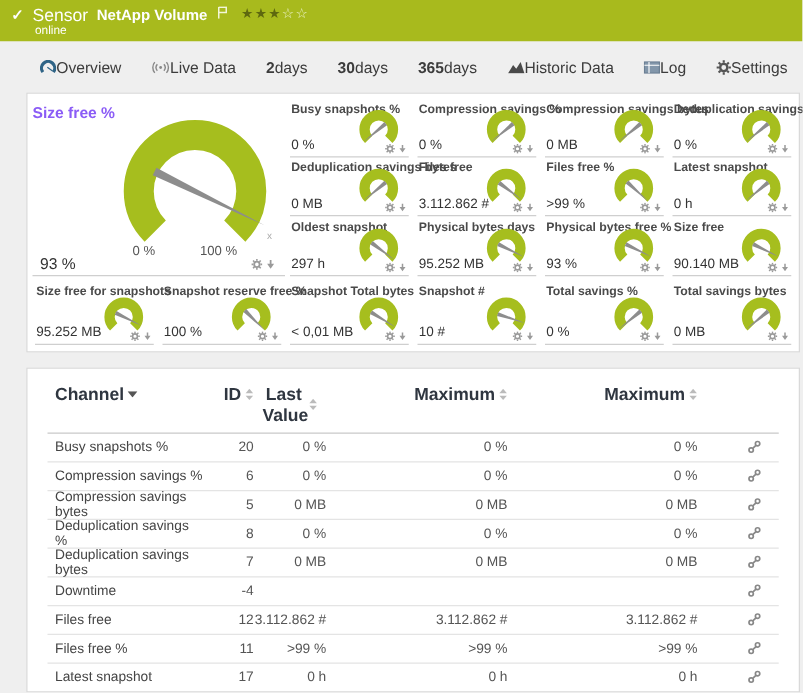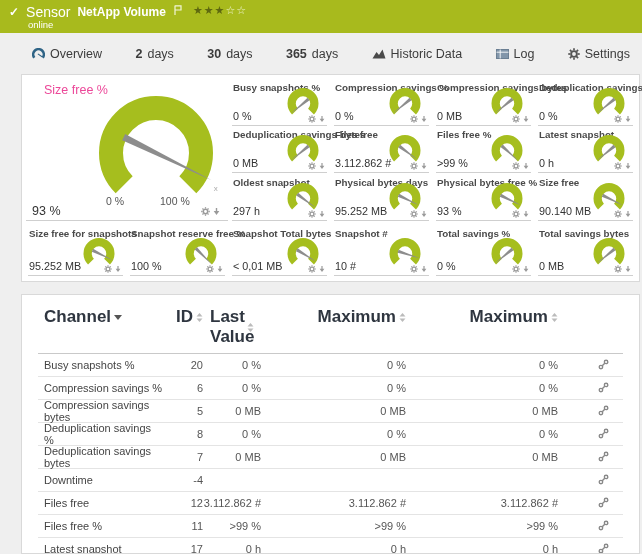--- a/index.html
+++ b/index.html
@@ -14,50 +14,50 @@
   .stype{font-size:14px}
   .sname{font-weight:bold;font-size:12px}
   .flag{margin-left:1px;margin-top:-4px}
   .stars{font-size:11px;letter-spacing:1px;margin-left:4px;margin-top:-3px;cursor:pointer}
   .stars .sf{color:#5e680f}
   .stars .se{color:#e9f0c2}
   .online{position:absolute;left:28px;top:19px;font-size:9.5px}
   
   .tabs{position:absolute;top:33px;left:0;right:0;height:41px;display:flex;align-items:center;
         justify-content:space-between;padding:0 10px 0 30px;box-sizing:border-box}
-  .tab{display:flex;align-items:center;gap:5px;height:100%;position:relative;
+  .tab{display:flex;align-items:center;height:100%;position:relative;
        font-size:12.5px;color:#3c3c3c;cursor:pointer;padding:12px 2px;white-space:nowrap}
   .tab .num{font-weight:bold}
   .tab.active::after{content:'';position:absolute;left:-2px;right:-2px;bottom:7px;height:3px;
        background:#35a7dc;border-radius:1px}
   
   .panel{position:absolute;left:21px;width:619px;background:#fff;border:1px solid #d9d9d9;box-sizing:border-box}
   #gauge-panel{top:74px;height:208px;padding:4px 4px 0 4px}
   #table-panel{top:294px;height:260px;padding:8px 16px 0 16px;overflow:hidden}
   
   .top-sec{display:flex}
   .big-cell{width:202px;position:relative;height:141px;border-bottom:1px solid #cfcfcf;flex:none}
-  .big-title{position:absolute;top:4px;left:18px;font-size:12.5px;font-weight:normal;color:#ec4899}
+  .big-title{position:absolute;top:4px;left:0;font-size:12.5px;font-weight:bold;color:#8b5cf6}
   #main-gauge-svg{position:absolute;left:0;top:14px;width:202px;height:126px}
   .scale-min{position:absolute;left:80px;bottom:13px;font-size:10.5px;color:#555}
   .scale-max{position:absolute;left:134px;bottom:13px;font-size:10.5px;color:#555}
   .big-value{position:absolute;left:6px;bottom:2px;font-size:12.5px;color:#333}
   .grid4{flex:1;display:grid;grid-template-columns:repeat(4,1fr);column-gap:7px;padding:0 2px 0 4px}
   .grid6{display:grid;grid-template-columns:repeat(6,1fr);column-gap:7px;margin-top:4px;padding:0 2px}
   .gcell{position:relative;height:46px;border-bottom:1px solid #cfcfcf;cursor:pointer}
   .grid6 .gcell{height:50px;margin-bottom:6px}
   .gtitle{position:absolute;top:3px;left:1px;font-size:9.8px;font-weight:bold;color:#4a4a4a;white-space:nowrap}
   .gdial{position:absolute;right:3px;top:8px;width:42px;height:31px}
   .grid6 .gdial{top:12px}
   .gvalue{position:absolute;left:1px;bottom:3px;font-size:10.8px;color:#333;white-space:nowrap}
   .gicons{position:absolute;right:2px;bottom:2px;display:flex;gap:3px;align-items:center}
   .gicons span{display:flex;cursor:pointer}
   .big-cell .gicons{right:8px;bottom:4px}
   
-  .thead{display:flex;align-items:flex-start;font-weight:bold;font-size:17px;color:#2f3640;
+  .thead{display:flex;align-items:flex-start;font-weight:bold;font-size:14px;color:#2f3640;
          padding:4px 0 5px 0;border-bottom:1px solid #c9c9c9}
   .th{display:flex;align-items:center;gap:3px;cursor:pointer}
   .td,.th{box-sizing:border-box}
   .c-channel{width:125px;padding-left:6px;justify-content:flex-start}
   .c-id{width:40px;justify-content:flex-end;text-align:right}
   .c-last{width:58px;justify-content:flex-end;text-align:right}
   .th.c-last{justify-content:center}
   .th.c-last .hlbl{display:inline-block;width:34px;text-align:center;line-height:1.2}
   .c-min{width:145px;justify-content:flex-end;text-align:right}
   .c-max{width:152px;justify-content:flex-end;text-align:right}
@@ -87,20 +87,32 @@
 
 <div class="tabs">
   <div class="tab active">
     <svg width="13" height="11" viewBox="0 0 20 17">
       <path d="M3.5 15 A8.2 8.2 0 1 1 16.5 15" fill="none" stroke="#2f6486" stroke-width="4"></path>
       <line x1="9" y1="9" x2="15.5" y2="13.5" stroke="#2f6486" stroke-width="1.6"></line>
     </svg>
     <span>Overview</span>
   </div>
   <div class="tab">
+    <svg width="15" height="12" viewBox="0 0 16 12">
+      <g stroke="#888" stroke-width="1.2" fill="none">
+        <path d="M5.2 3.2 a4.3 4.3 0 0 0 0 5.6"></path>
+        <path d="M3 1.4 a7.2 7.2 0 0 0 0 9.2"></path>
+        <path d="M10.8 3.2 a4.3 4.3 0 0 1 0 5.6"></path>
+        <path d="M13 1.4 a7.2 7.2 0 0 1 0 9.2"></path>
+      </g>
+      <circle cx="8" cy="6" r="1.2" fill="#888"></circle>
+    </svg>
+    <span>Live Data</span>
+  </div>
+  <div class="tab">
     <span class="num">2</span>
     <span>days</span>
   </div>
   <div class="tab">
     <span class="num">30</span>
     <span>days</span>
   </div>
   <div class="tab">
     <span class="num">365</span>
     <span>days</span>

